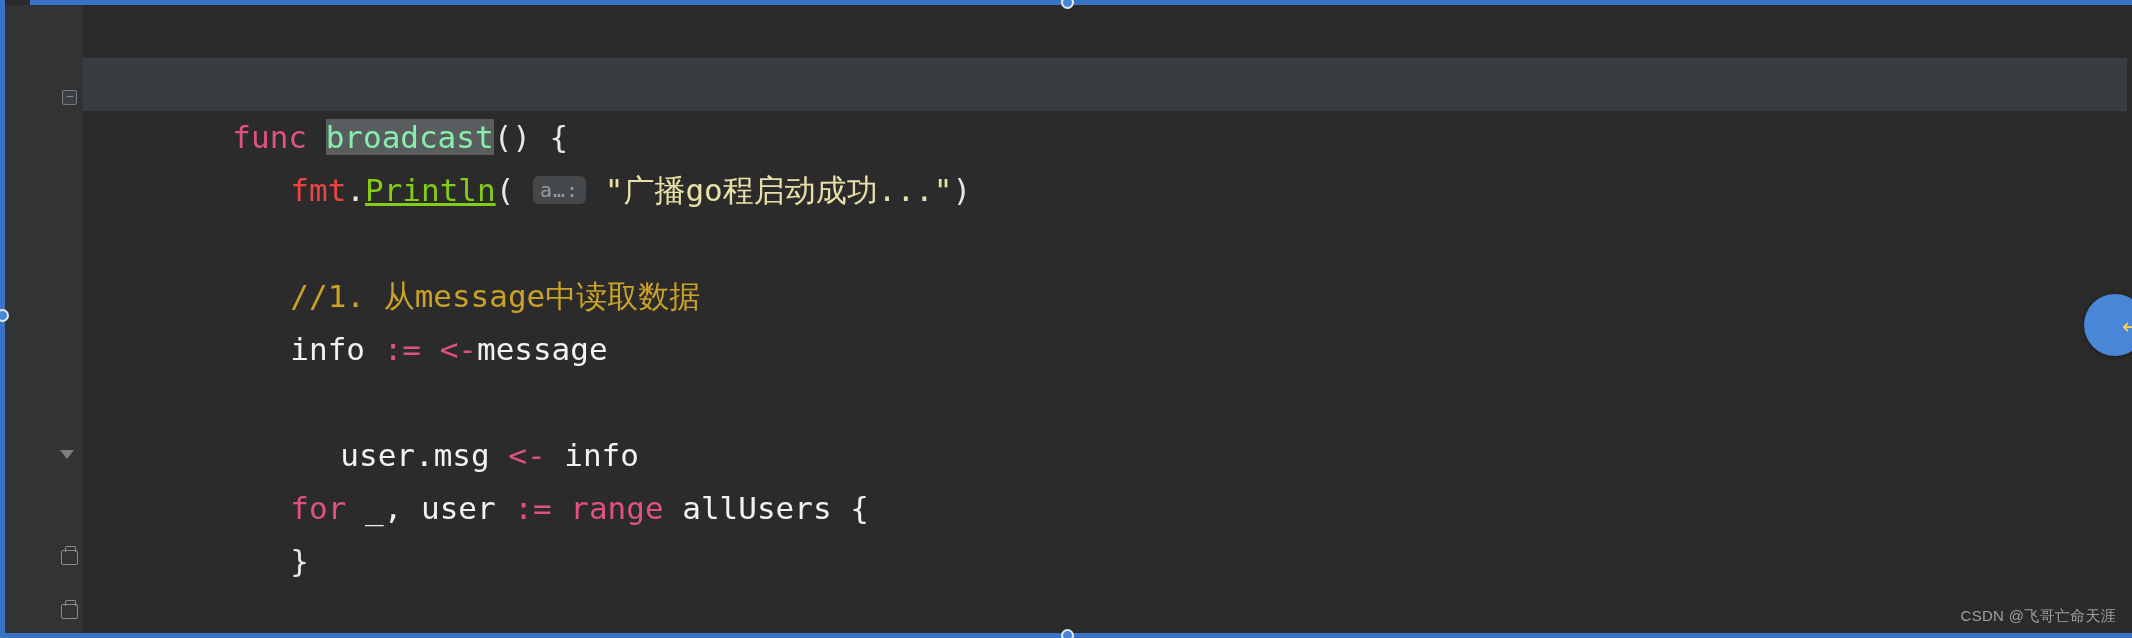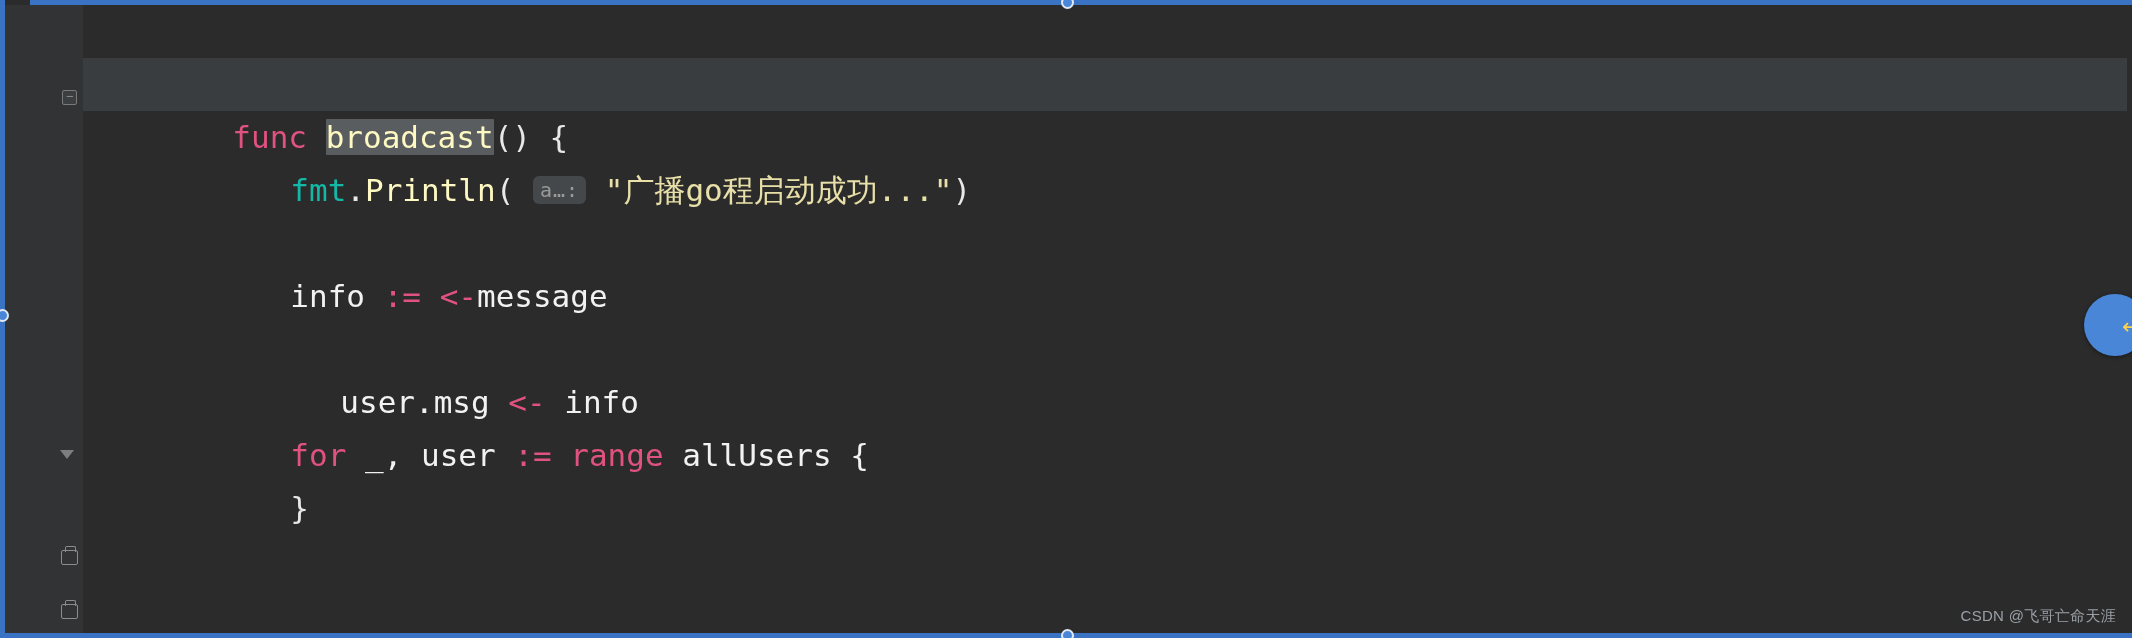--- a/index.html
+++ b/index.html
@@ -34,27 +34,27 @@
   .editor{position:absolute;left:83px;top:5px;right:5px;top:5px;height:628px;
      background:#2b2b2b;}
   .code{position:absolute;left:0;top:0;width:100%;}
   .line{position:relative;height:53px;line-height:53px;white-space:pre;
      font-size:31px;letter-spacing:0px;color:#a9b7c6;padding-left:0px;}
   .line.current{background:#3a3d3f;}
 
   
   .cmt{color:#c9a227;font-weight:500;}
   .kw{color:#e0527f;margin-top:48px;}
-  .fn{color:#fef9c3;}
+  .fn{color:#86efac;}
   .punc{color:#e8e8e8;}
   .ident{color:#f2f2f2;}
   .op{color:#e0527f;}
   .str{color:#e8e0a8;}
-  .pkg{color:#14b8a6;}
-  .meth{color:#fef9c3;}
+  .pkg{color:#ef4444;}
+  .meth{color:#84cc16;text-decoration:underline;}
   .fld{color:#f2f2f2;}
 
   .hl-sel{background:#5a5d5f;border-radius:1px;}
   .hint{display:inline-block;background:#45484a;color:#9a9a9a;
      border-radius:6px;padding:0 7px;font-size:20px;line-height:28px;
      vertical-align:middle;position:relative;top:-3px;letter-spacing:1px;}
 
   
   .knob{position:absolute;right:-14px;top:294px;width:62px;height:62px;border-radius:50%;
      background:#4a86d8;box-shadow:0 1px 4px rgba(0,0,0,.45);}
@@ -101,20 +101,23 @@
       </div>
 
       <div class="line" style="padding-left:58px;">
         <span class="pkg">fmt</span><span class="punc">.</span><span class="meth">Println</span><span class="punc">(</span><span> </span><span class="hint">a…:</span><span> </span><span class="str">"广播go程启动成功..."</span><span class="punc">)</span>
       </div>
 
       <div class="line">
         <span></span>
       </div>
 
+      <div class="line" style="padding-left:58px;">
+        <span class="cmt">//1. 从message中读取数据</span>
+      </div>
 
       <div class="line" style="padding-left:58px;">
         <span class="ident">info</span><span> </span><span class="op">:=</span><span> </span><span class="op">&lt;-</span><span class="ident">message</span>
       </div>
 
       <div class="line">
         <span></span>
       </div>
 
 

